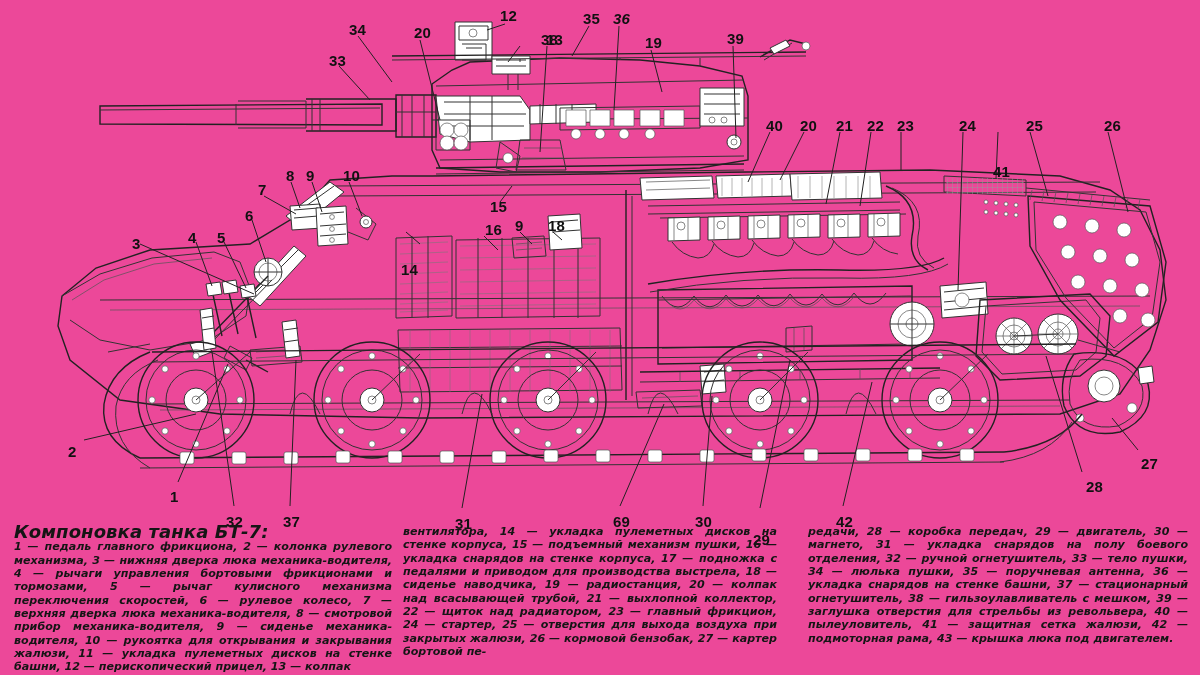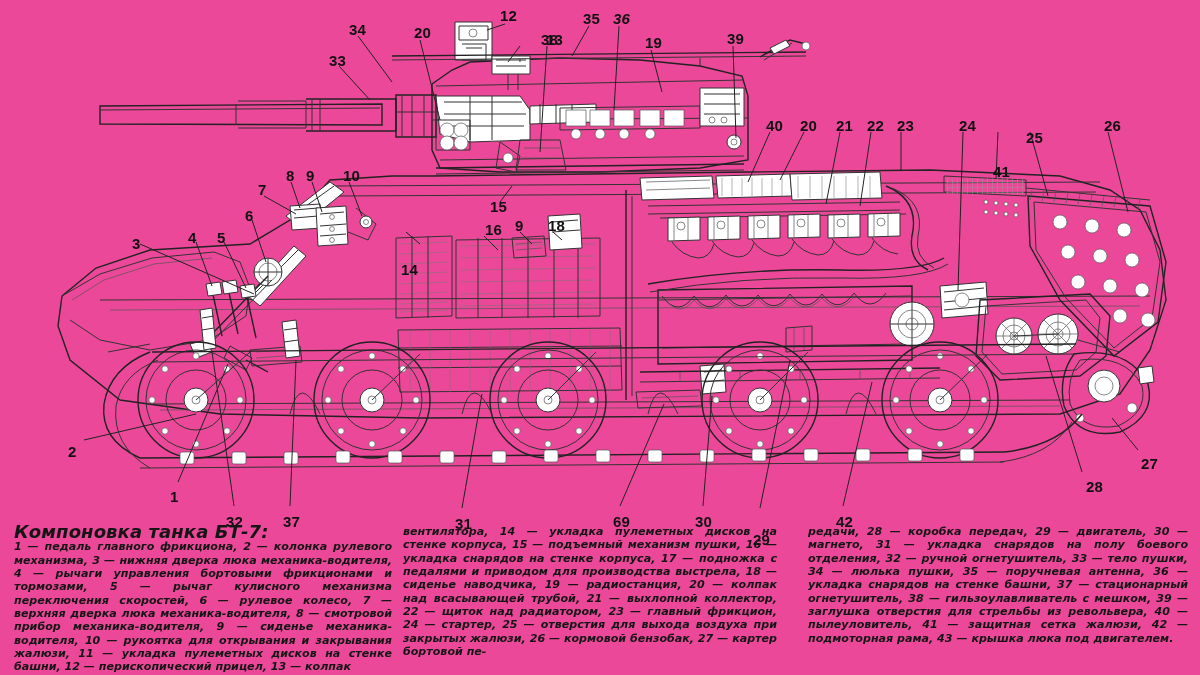--- a/index.html
+++ b/index.html
@@ -599,21 +599,21 @@
       <div class="cal" style="left: 645px; top: 35px;">19</div>
       <div class="cal" style="left: 727px; top: 31px;">39</div>
       <div class="cal" style="left: 329px; top: 53px;">33</div>
       <div class="cal" style="left: 766px; top: 118px;">40</div>
       <div class="cal" style="left: 800px; top: 118px;">20</div>
       <div class="cal" style="left: 836px; top: 118px;">21</div>
       <div class="cal" style="left: 867px; top: 118px;">22</div>
       <div class="cal" style="left: 897px; top: 118px;">23</div>
       <div class="cal" style="left: 959px; top: 118px;">24</div>
       <div class="cal" style="left: 993px; top: 118px; margin-top: 46px;">41</div>
-      <div class="cal" style="left: 1026px; top: 130px; text-align: right;">25</div>
+      <div class="cal" style="left: 1026px; top: 118px; text-align: right;">25</div>
       <div class="cal" style="left: 1104px; top: 118px;">26</div>
       <div class="cal" style="left: 258px; top: 182px;">7</div>
       <div class="cal" style="left: 286px; top: 168px;">8</div>
       <div class="cal" style="left: 306px; top: 168px;">9</div>
       <div class="cal" style="left: 343px; top: 168px;">10</div>
       <div class="cal" style="left: 245px; top: 208px;">6</div>
       <div class="cal" style="left: 401px; top: 219px; margin-top: 43px;">14</div>
       <div class="cal" style="left: 490px; top: 199px;">15</div>
       <div class="cal" style="left: 479px; top: 222px; margin-left: 6px;">16</div>
       <div class="cal" style="left: 515px; top: 218px;">9</div>

